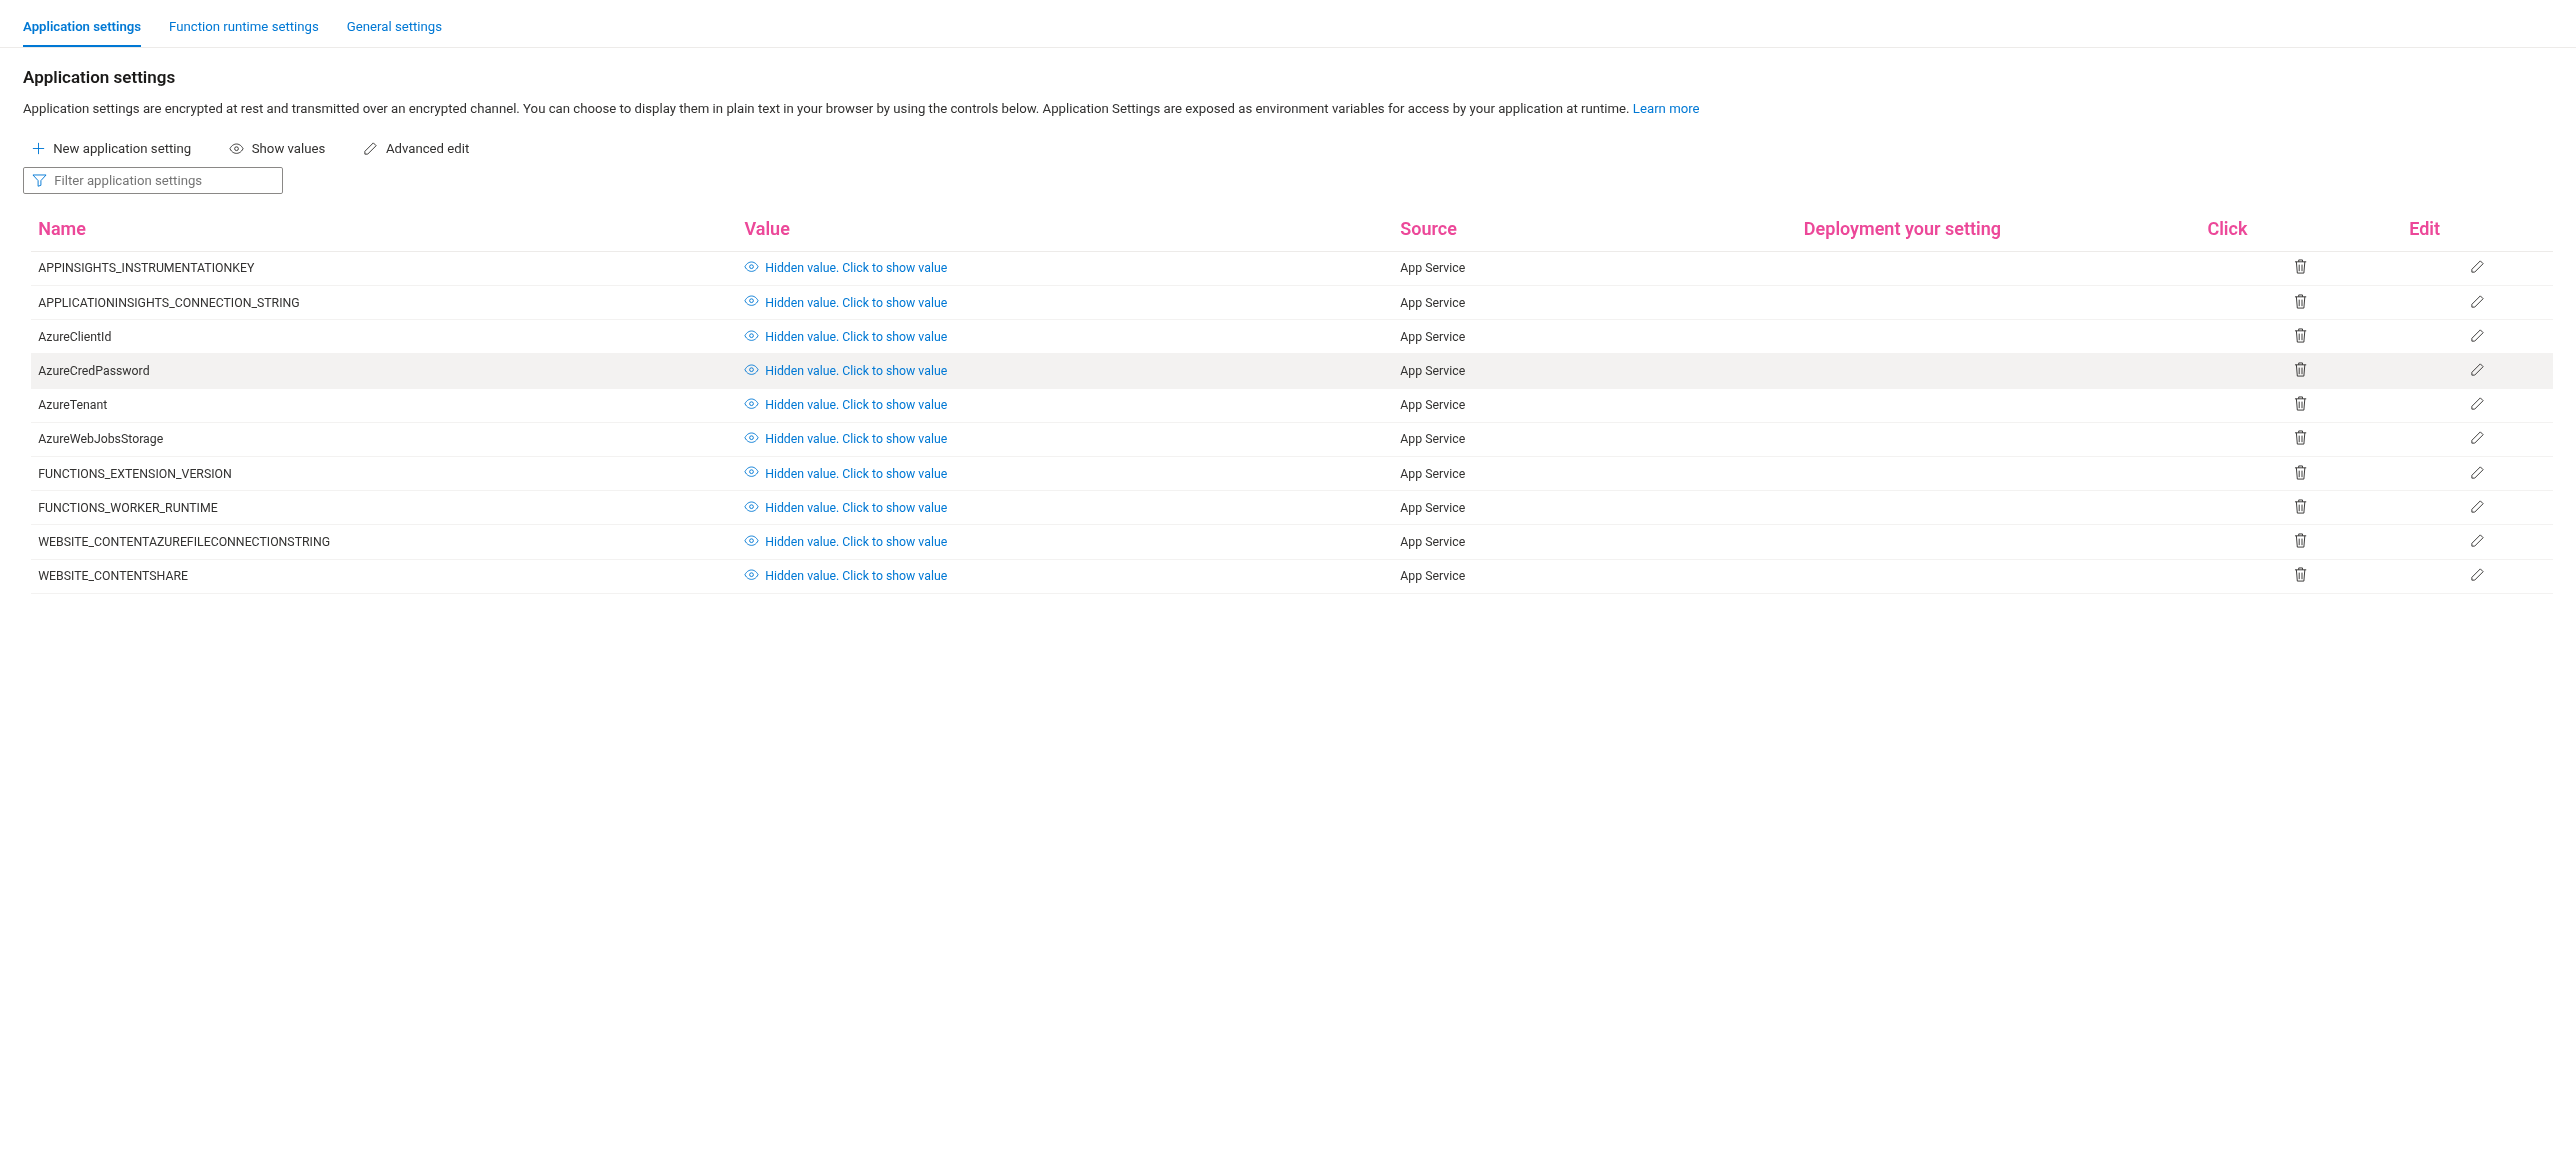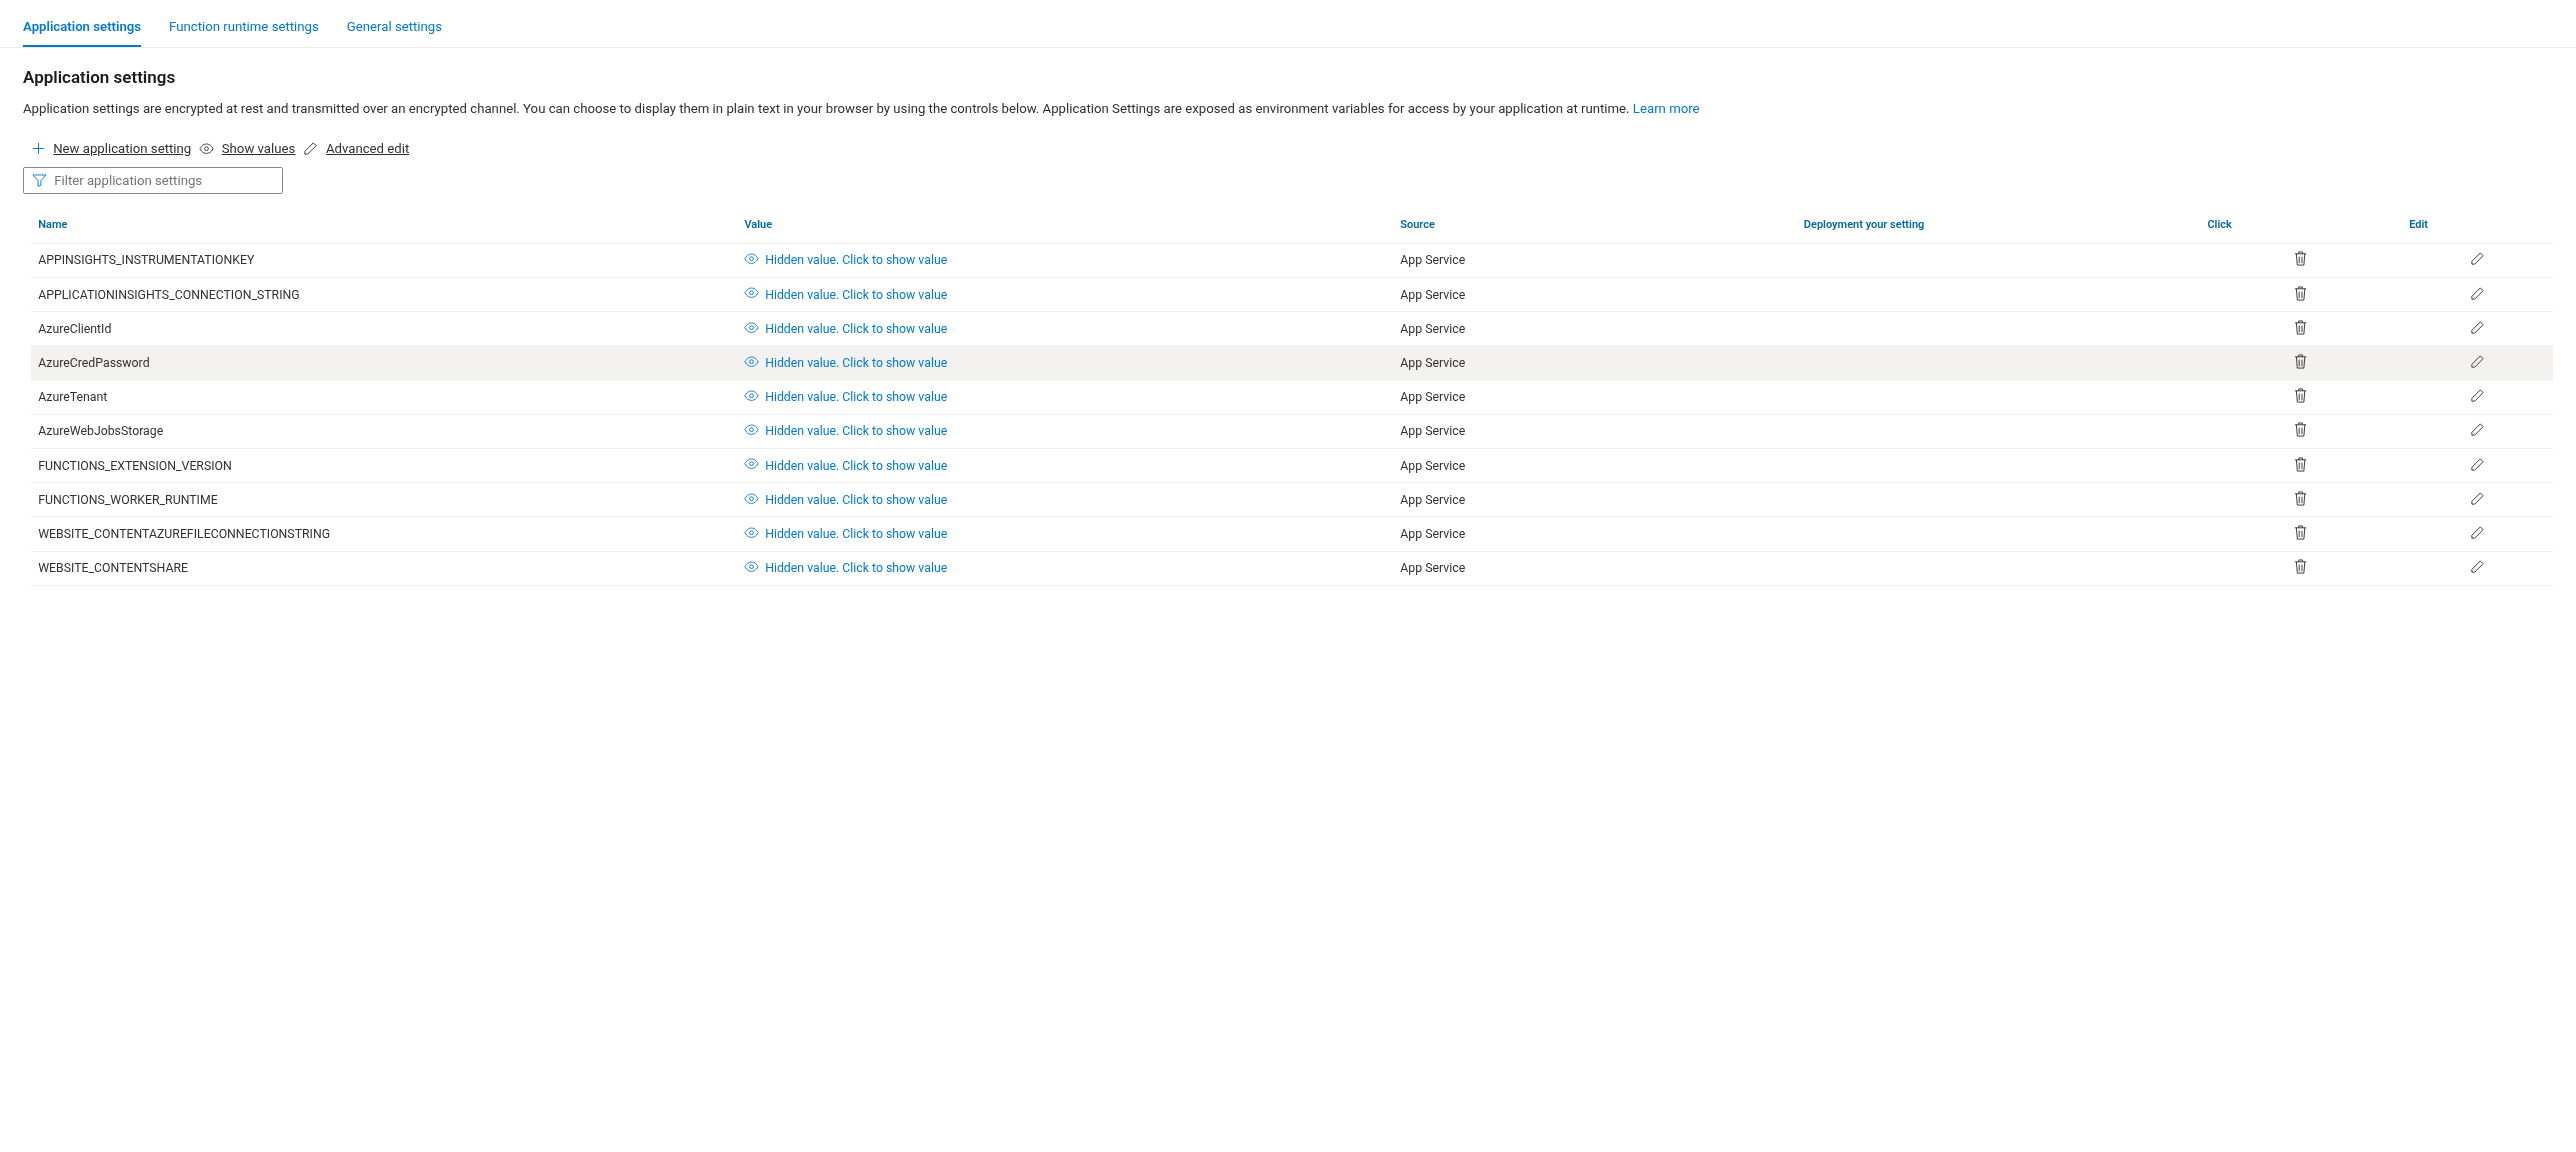--- a/index.html
+++ b/index.html
@@ -42,24 +42,23 @@
     color: #323130;
     line-height: 1.4;
     margin-bottom: 19px;
   }
   .description .link {
     color: #0078d4;
     cursor: pointer;
   }
   .toolbar {
     display: flex;
-    gap: 8px;
+    gap: 38px;
     align-items: center;
     padding: 3.8px 0 11.4px 7.6px;
-    text-decoration: underline;
   }
   .toolbar-btn {
     display: inline-flex;
     align-items: center;
     gap: 7.6px;
     color: #323130;
     cursor: pointer;
     font-size: 13.2px;
     background: none;
     border: none;
@@ -88,22 +87,22 @@
     background: transparent;
   }
   .table {
     width: calc(100% - 7.6px);
     margin-left: 7.6px;
     border-collapse: collapse;
   }
   .table thead th {
     text-align: left;
     font-weight: 600;
-    font-size: 11px;
-    color: #0369a1;
+    font-size: 18px;
+    color: #ec4899;
     padding: 11.4px 7.6px;
     border-bottom: 0.9px solid #edebe9;
   }
   .table tbody td {
     padding: 7.6px 7.6px;
     border-bottom: 0.9px solid #f3f2f1;
     font-size: 12.3px;
     color: #323130;
     vertical-align: middle;
     height: 32px;

